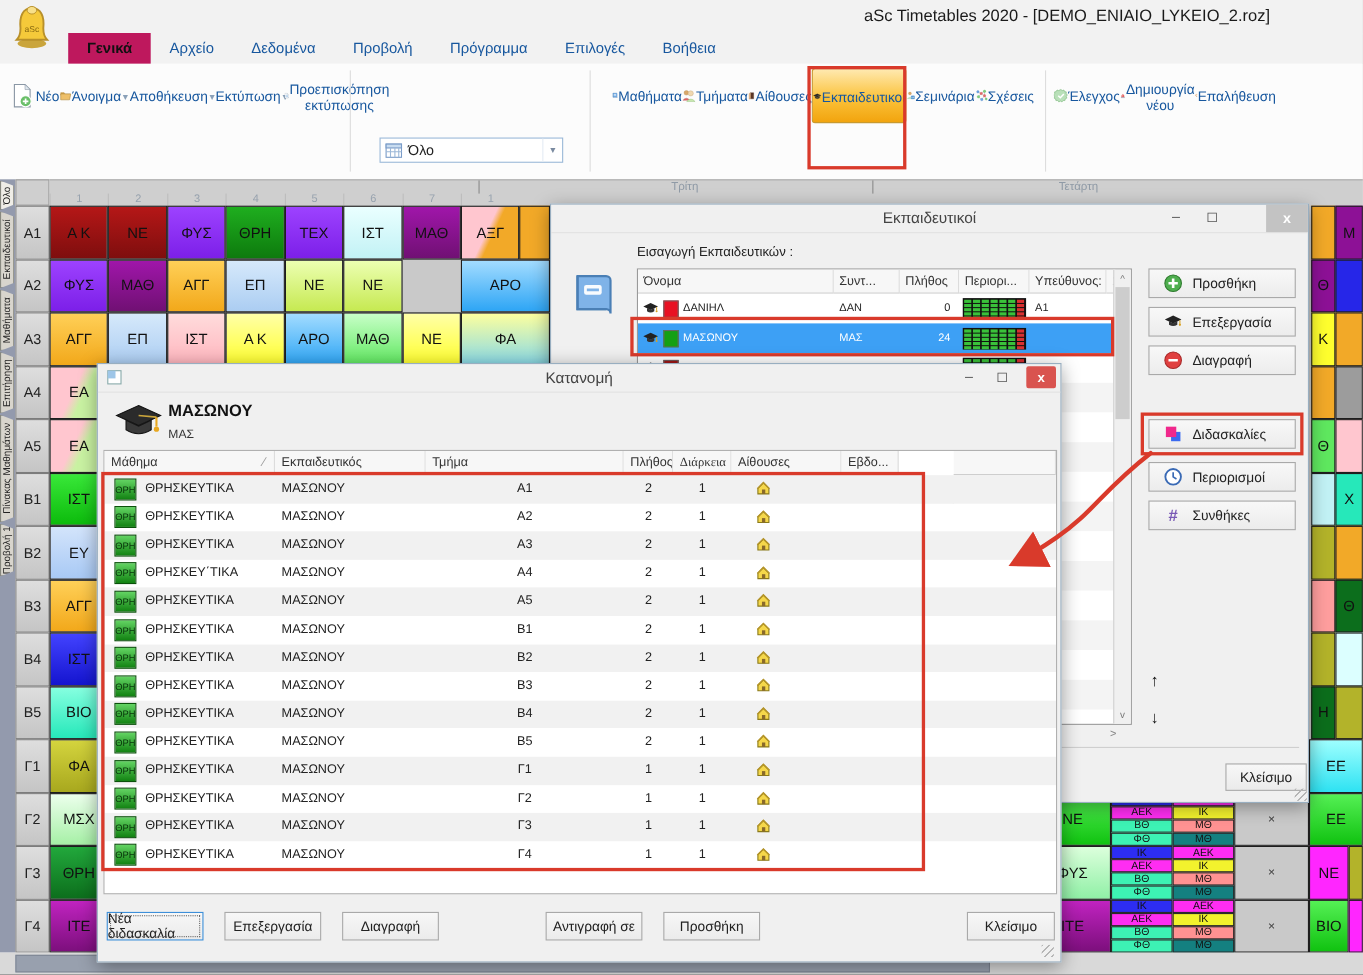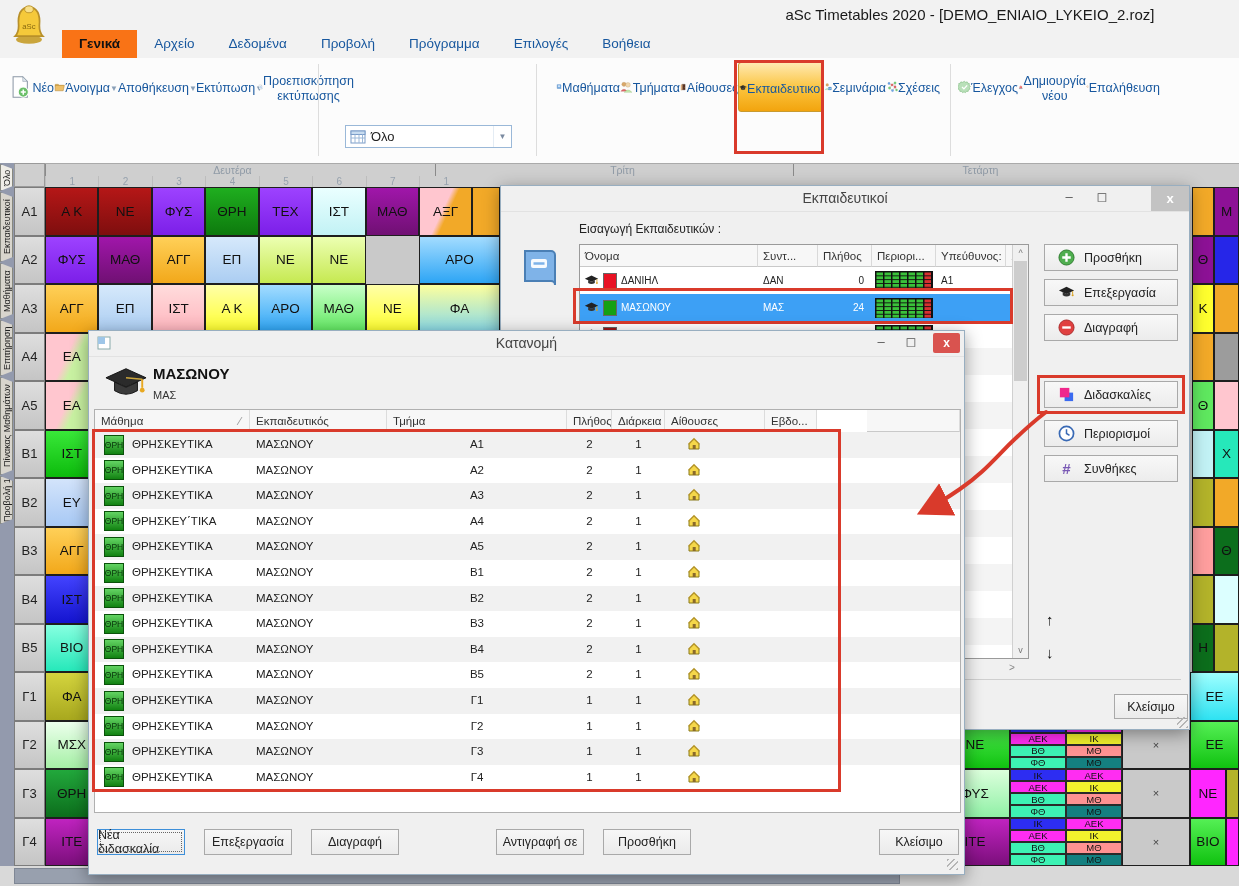--- a/index.html
+++ b/index.html
@@ -7,21 +7,21 @@
         font-family:"Liberation Sans","DejaVu Sans",sans-serif;color:#222;}
   .abs{position:absolute;}
   
   .titlebar{position:absolute;left:0;top:0;width:1239px;height:30px;background:#f2f2f2;border-bottom:1px solid #e3e3e3;}
   .title-text{position:absolute;left:690px;top:0;width:560px;height:30px;line-height:30px;text-align:center;
               font-size:15px;color:#1a1a1a;}
   .app-logo{position:absolute;left:10px;top:2px;width:38px;height:44px;z-index:5;}
   
   .menubar{position:absolute;left:0;top:30px;width:1239px;height:28px;background:#f2f2f2;display:flex;align-items:stretch;padding-left:62px;box-sizing:border-box;}
   .menu-item{padding:0 17px;line-height:28px;font-size:13.5px;color:#17579e;cursor:default;}
-  .menu-item.active{background:#f97316;color:#111;font-weight:bold;text-align:center;}
+  .menu-item.active{background:#be185d;color:#111;font-weight:bold;text-align:center;}
   
   .toolbar{position:absolute;left:0;top:58px;width:1239px;height:105px;background:#fcfcfc;}
   .tb-sep{position:absolute;top:6px;width:1px;height:92px;background:#ddd;}
   .tb-group{position:absolute;top:4px;display:flex;align-items:flex-start;}
   .tb-item{display:flex;flex-direction:row;align-items:center;color:#17579e;font-size:12.5px;text-align:center;
            padding-top:2px;cursor:default;}
   .tb-item .icon{display:inline-flex;}
   .tb-label{line-height:1.15;margin-top:3px;}
   .tb-drop{font-size:8px;color:#8aa0b8;margin-top:2px;}
   .tb-item.tb-active{background:linear-gradient(#ffe9b0,#fbc23a 55%,#f2a40e);border:1px solid #c89a30;border-radius:3px;}
@@ -303,21 +303,20 @@
   <div class="side-strip" id="side-strip">
       <div class="side-tab active" style="height: 27px;">Όλο</div>
       <div class="side-tab" style="height: 70px;">Εκπαιδευτικοί</div>
       <div class="side-tab" style="height: 56px;">Μαθήματα</div>
       <div class="side-tab" style="height: 56px;">Επιτήρηση</div>
       <div class="side-tab" style="height: 98px;">Πίνακας Μαθημάτων</div>
       <div class="side-tab" style="height: 48px;">Προβολή 1</div>
     </div>
   <div class="hdr-corner"></div>
   <div class="day-strip" id="day-strip">
-      <div class="day-name" style="left: 0px; width: 374px;">Δευτέρα</div>
       <div class="day-name" style="left: 374px; width: 374px; margin-left: 16px;">Τρίτη</div>
       <div class="day-name" style="left: 748px; width: 374px;">Τετάρτη</div>
       <div class="period-num" style="left: 0px; width: 53.43px;">1</div>
       <div class="period-num" style="left: 53.43px; width: 53.43px;">2</div>
       <div class="period-num" style="left: 106.86px; width: 53.43px;">3</div>
       <div class="period-num" style="left: 160.29px; width: 53.43px;">4</div>
       <div class="period-num" style="left: 213.72px; width: 53.43px;">5</div>
       <div class="period-num" style="left: 267.15px; width: 53.43px;">6</div>
       <div class="period-num" style="left: 320.58px; width: 53.43px;">7</div>
       <div class="period-num" style="left: 374px; width: 53.43px;">1</div>
@@ -721,21 +720,21 @@
           <circle cx="41" cy="28.5" r="2.5" fill="#e8a820"></circle>
         </svg>
     </span>
     <div class="abs" style="left:64px;top:34px;font-size:15px;font-weight:bold;color:#111;">ΜΑΣΩΝΟΥ</div>
     <div class="abs" style="left:64px;top:58px;font-size:11px;color:#333;">ΜΑΣ</div>
     <div class="dtable" id="dist-table">
         <div class="dhead-cell" style="left: 0px; width: 155px;">Μάθημα<div style="position: absolute; right: 8px; top: 0px; color: rgb(153, 153, 153);">∕</div></div>
         <div class="dhead-cell" style="left: 155px; width: 137px;">Εκπαιδευτικός</div>
         <div class="dhead-cell" style="left: 292px; width: 180px;">Τμήμα</div>
         <div class="dhead-cell" style="left: 472px; width: 45px;">Πλήθος</div>
-        <div class="dhead-cell" style="left: 517px; width: 53px;">Διάρκεια</div>
+        <div class="dhead-cell" style="left: 517px; width: 53px; font-family: Liberation Serif, serif;">Διάρκεια</div>
         <div class="dhead-cell" style="left: 570px; width: 100px;">Αίθουσες</div>
         <div class="dhead-cell" style="left: 670px; width: 52px;">Εβδο...</div>
         <div class="dhead-cell" style="left: 722px; width: 50px; margin-top: 28px;">Περίο...</div>
         <div class="dhead-cell" style="left: 772px; width: 93px;"></div>
         <div class="drow" style="top: 22px; background: rgb(241, 241, 241);">
           <div class="badge">ΘΡΗ</div>
           <div style="position: absolute; left: 37px; top: 0px; line-height: 25.6px;">ΘΡΗΣΚΕΥΤΙΚΑ</div>
           <div style="position: absolute; left: 161px; top: 0px; line-height: 25.6px;">ΜΑΣΩΝΟΥ</div>
           <div style="position: absolute; left: 292px; width: 180px; text-align: center; top: 0px; line-height: 25.6px;">A1</div>
           <div style="position: absolute; left: 472px; width: 45px; text-align: center; top: 0px; line-height: 25.6px;">2</div>

